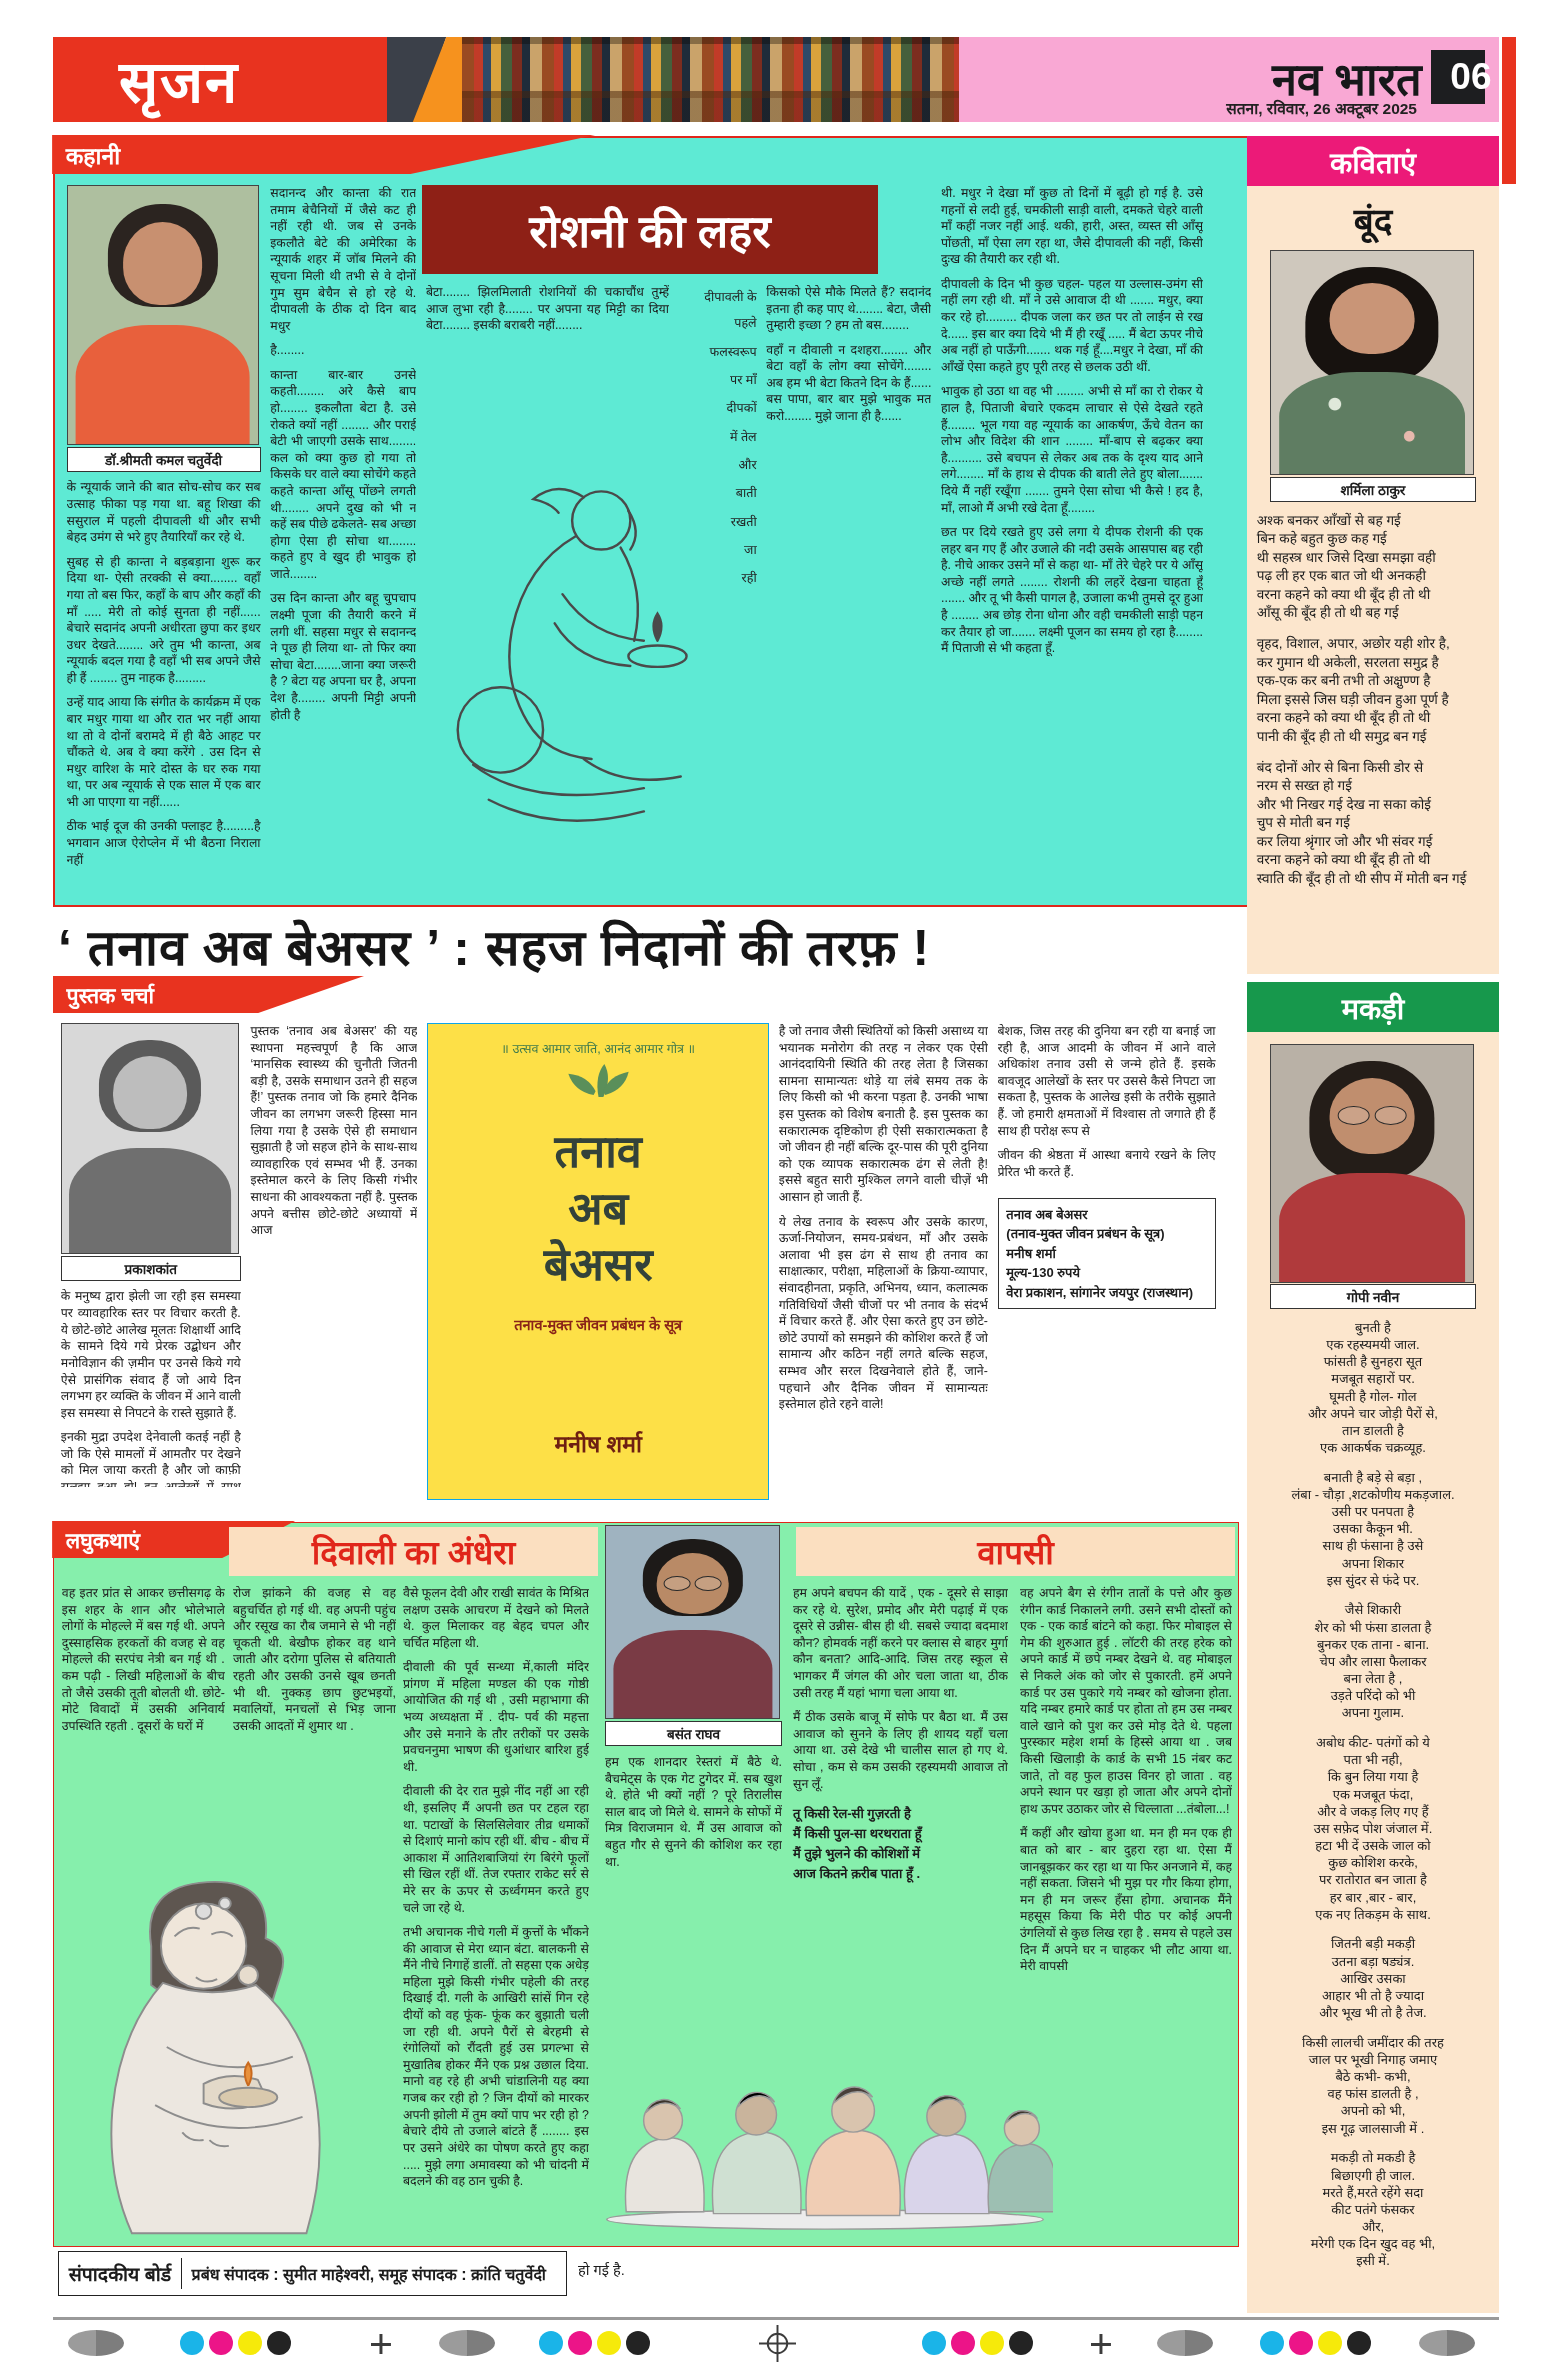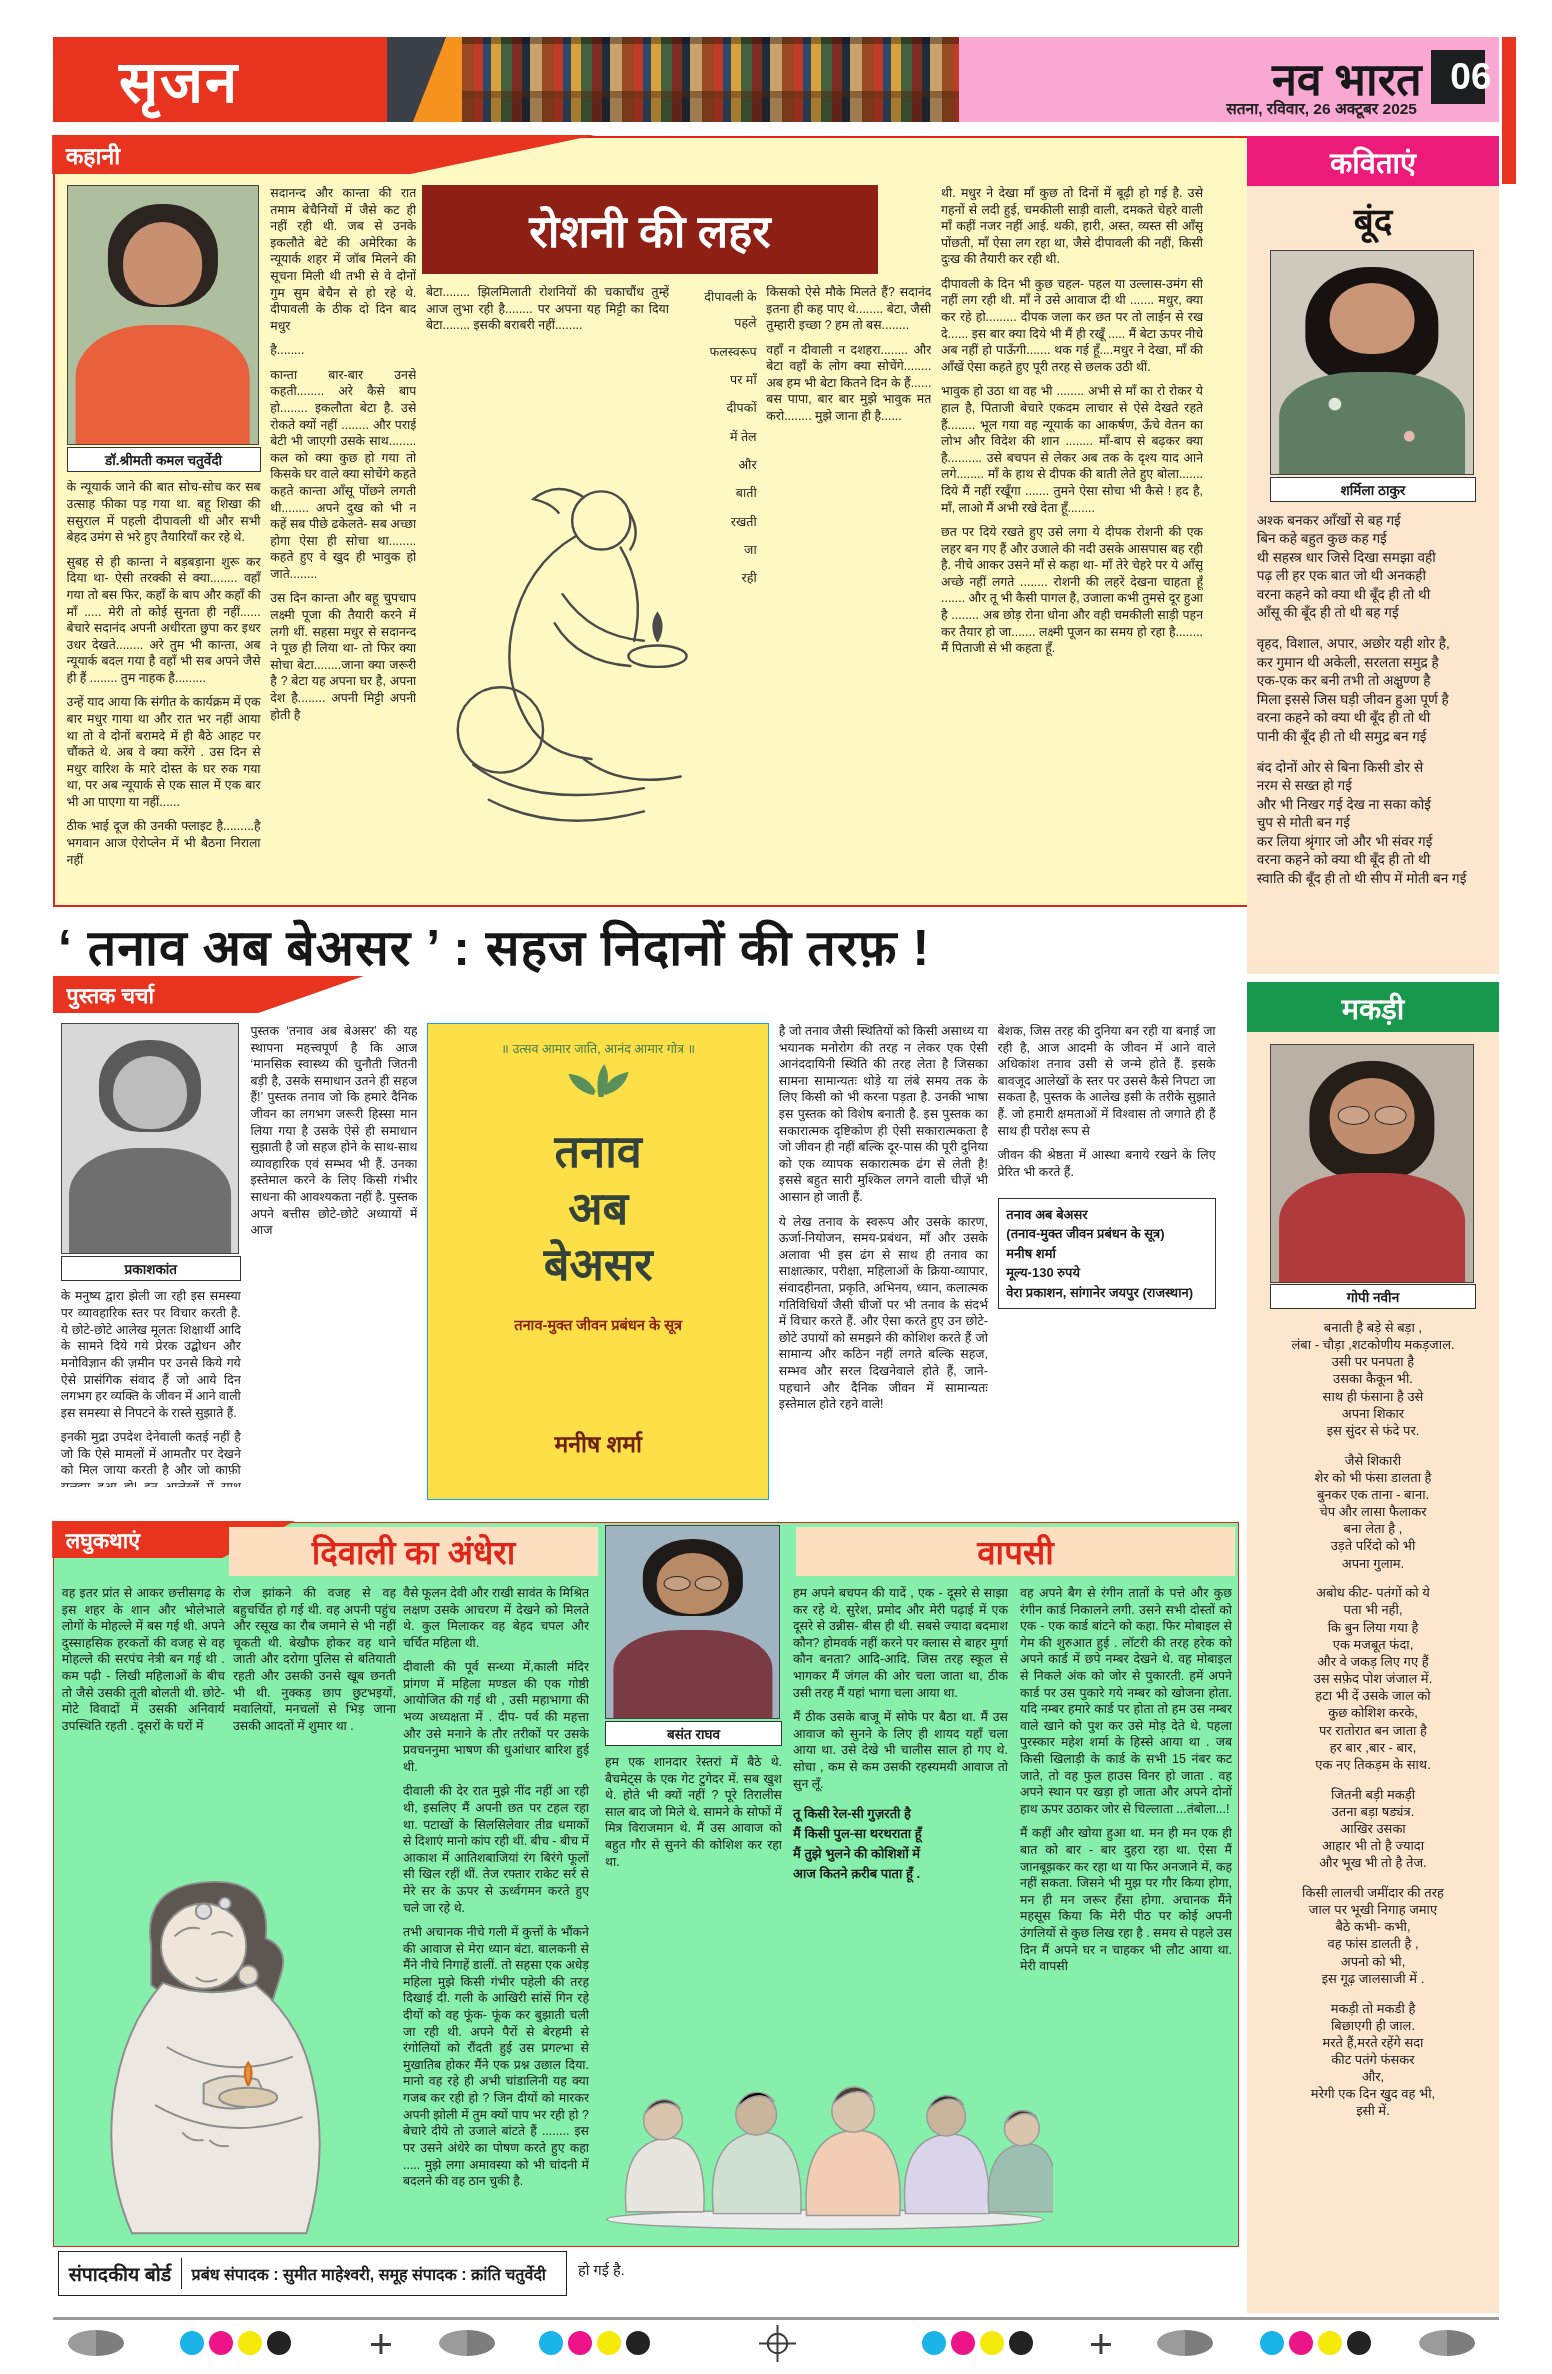--- a/index.html
+++ b/index.html
@@ -39,21 +39,21 @@
 
   
   .photo { position:relative; overflow:hidden; border:1px solid #444; }
   .ph-hair { position:absolute; left:50%; top:7%; width:58%; height:40%; transform:translateX(-50%); border-radius:48% 48% 40% 40%; }
   .ph-face { position:absolute; left:50%; top:14%; width:42%; height:32%; transform:translateX(-50%); border-radius:50% 50% 46% 46%; }
   .ph-torso { position:absolute; left:50%; bottom:-2%; width:92%; height:48%; transform:translateX(-50%); border-radius:42% 42% 0 0; }
   .ph-glasses { position:absolute; left:50%; top:26%; width:34%; height:8%; transform:translateX(-50%); display:flex; gap:8%; }
   .ph-glasses i { flex:1; border:1.9px solid #2a2a2a; border-radius:50%; background:rgba(255,255,255,.18); }
 
   
-  #kahani { left:53px; top:136px; width:1246px; height:771px; border:2.9px solid #e0261a; background:#fef9c3; }
+  #kahani { left:53px; top:136px; width:1246px; height:771px; border:2.9px solid #e0261a; background:#5eead4; }
   #kahani .ribbon { left:-2.9px; top:-2.9px; width:543px; height:39px; font-size:23px; }
   #kahani-title { position:absolute; left:367px; top:47px; width:456px; height:89px; background:#8e2016; color:#fff; display:flex; align-items:center; justify-content:center; font-size:45px; font-weight:bold; }
   .k-cols { position:absolute; left:11.6px; top:47px; width:1163px; height:713px; display:flex; gap:9.7px; }
   .pad-title { padding-top:99px; }
   .k-illus { position:absolute; left:383px; top:301px; width:277px; height:417px; }
   .wavy { font-size:12.6px; line-height:2.1; text-align:right; color:#222; overflow:hidden; }
   .wavy p { margin-bottom:1.9px; }
 
   
   #rev-headline { left:58px; top:912px; width:1174px; height:58px; font-size:50px; font-weight:bold; color:#161616; letter-spacing:1px; }
@@ -422,20 +422,28 @@
       <div class="ph-face" style="background:#c08e6e;"></div>
       <div class="ph-glasses">
           <i></i>
           <i></i>
         </div>
       <div class="ph-torso" style="background:#b03a3c;"></div>
     </div>
     <div class="caption">गोपी नवीन</div>
   </div>
   <div class="stanzas center">
+      <p>बुनती है
+एक रहस्यमयी जाल.
+फांसती है सुनहरा सूत
+मजबूत सहारों  पर.
+घूमती है गोल- गोल
+और अपने चार जोड़ी पैरों से,
+तान डालती है
+एक आकर्षक चक्रव्यूह.</p>
       <p>बनाती है बड़े से बड़ा ,
 लंबा - चौड़ा ,शटकोणीय मकड़जाल.
 उसी पर पनपता है
 उसका कैकून भी.
 साथ ही फंसाना है उसे
 अपना शिकार
 इस सुंदर से फंदे पर.</p>
       <p>जैसे शिकारी
 शेर को भी फंसा डालता है
 बुनकर एक  ताना - बाना.

